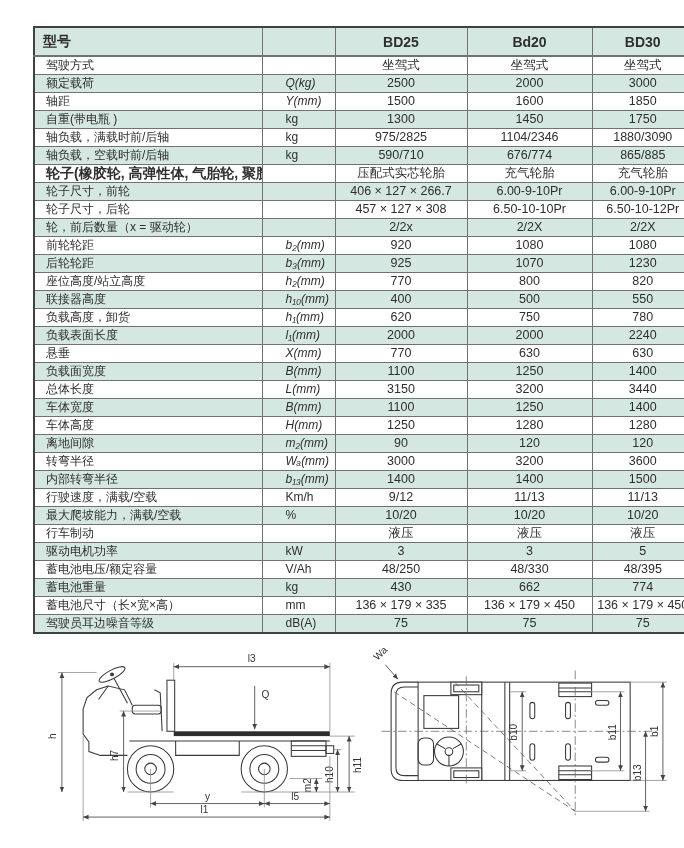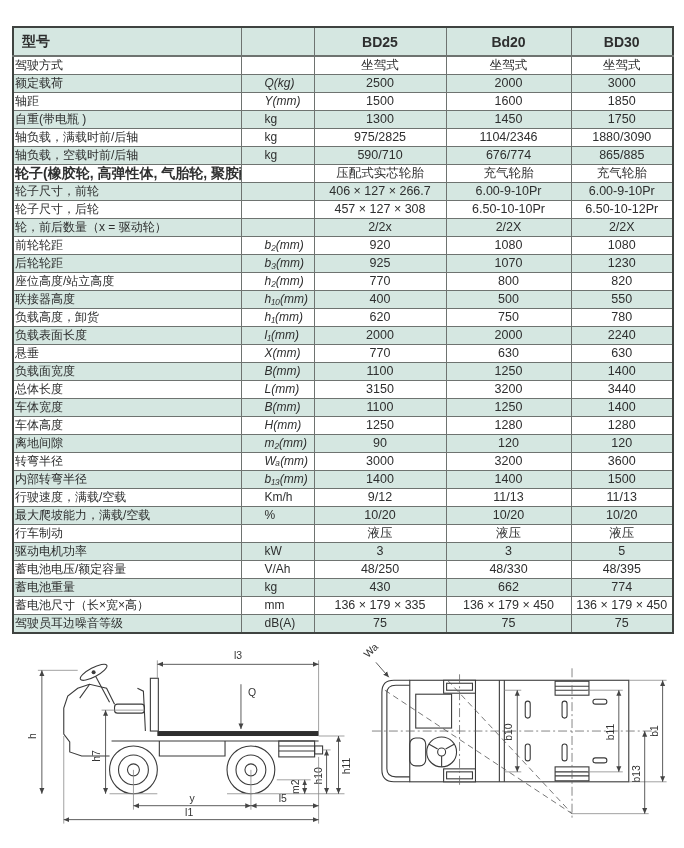--- a/index.html
+++ b/index.html
@@ -9,39 +9,39 @@
     --ink:#2e2f2f;
     --line:#3a3a3a;
     --dim:#4a4a4a;
   }
   html,body{margin:0;padding:0;}
   body{
     width:684px;height:848px;background:#ffffff;
     font-family:"Liberation Sans", sans-serif;
     color:var(--ink);
   }
-  .page{padding:26px 12px 0 12px;}
+  .page{padding:26px 12px 0 12px;margin-left:21px;}
   .spec-table{
     width:660px;border-collapse:collapse;table-layout:fixed;
     border:2px solid var(--outer);
   }
   .spec-table th,.spec-table td{
     border:1px solid var(--grid);
     white-space:nowrap;overflow:hidden;
     color:var(--ink);
   }
   .spec-table thead th{
     background:var(--stripe);
     height:25px;font-size:14px;font-weight:bold;
     border-bottom:2px solid var(--grid);
   }
   th.c-label{text-align:left;padding-left:8px;}
   th.c-val{text-align:center;}
   tbody td{height:17px;line-height:17px;font-size:12px;padding:0;}
-  td.c-label{text-align:left;padding-left:1px;}
+  td.c-label{text-align:left;padding-left:11px;}
   td.c-label.small{font-size:14px;font-weight:bold;}
   td.c-unit{text-align:left;padding-left:23px;}
   td.c-unit.sym{font-style:italic;}
   td.c-val{text-align:center;font-size:12.5px;}
   tr.alt td{background:var(--stripe);}
   .drawings{display:flex;margin-top:10px;align-items:center;}
   .drawings svg{display:block;}
   .dtxt{font-size:10.5px;fill:#333;}
   .tline{stroke:var(--line);stroke-width:1.1;fill:none;}
   .tfill{stroke:var(--line);stroke-width:1.1;fill:#ffffff;}

